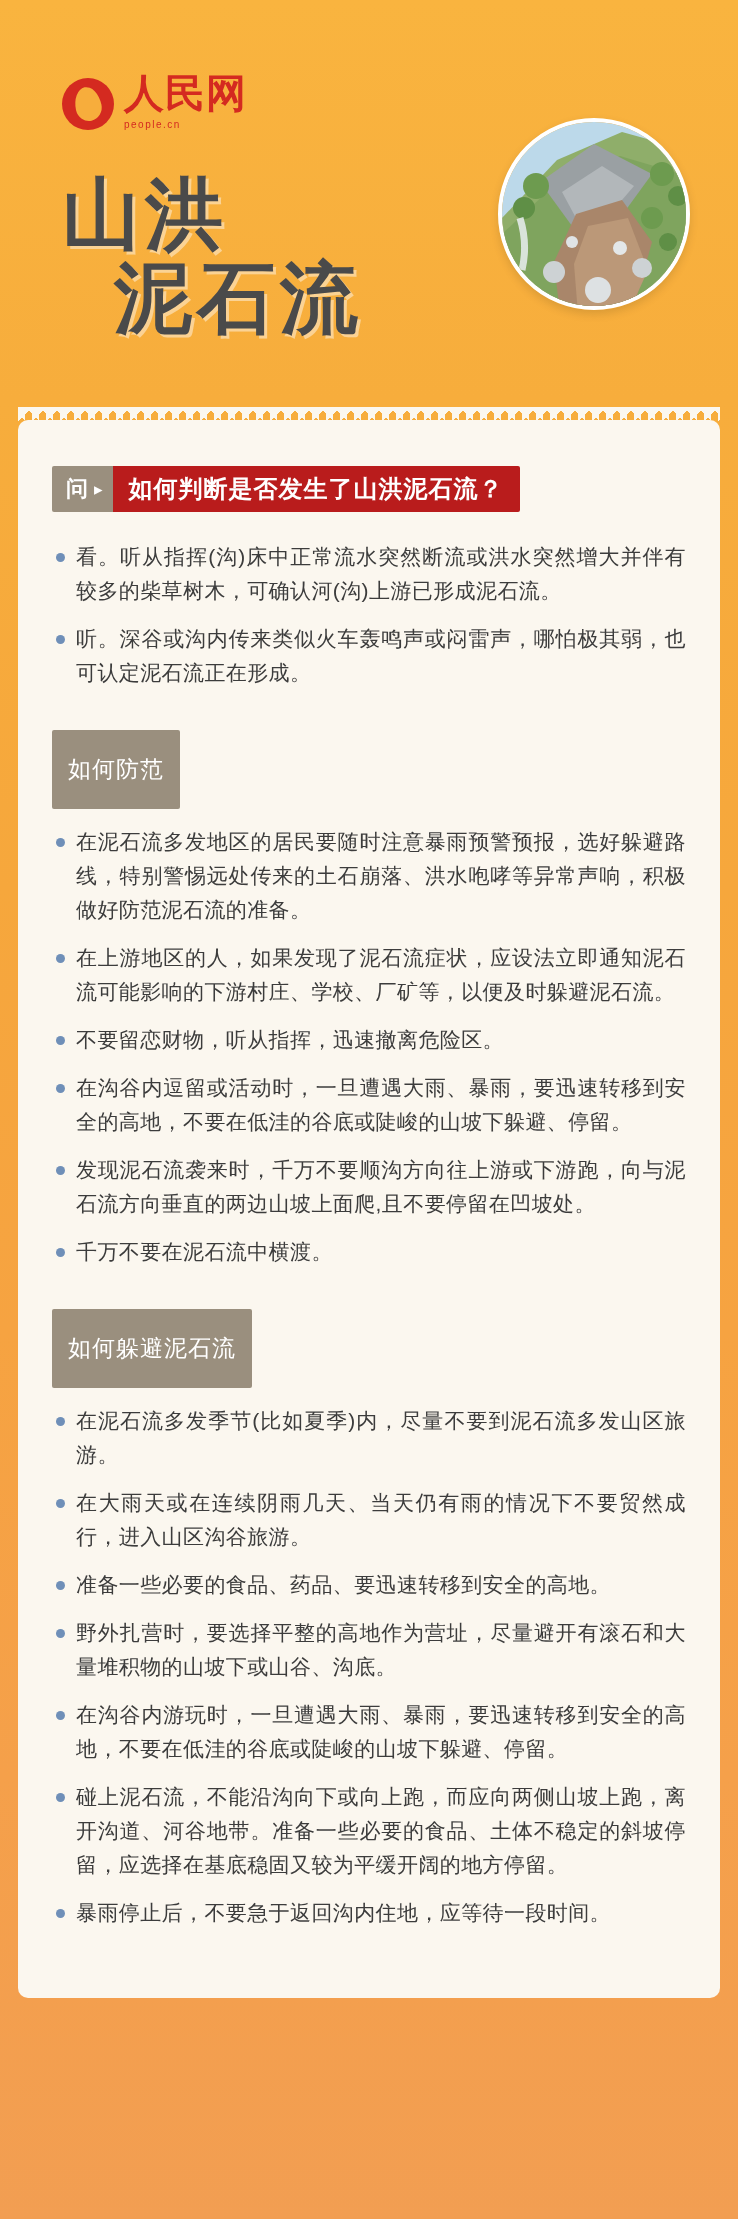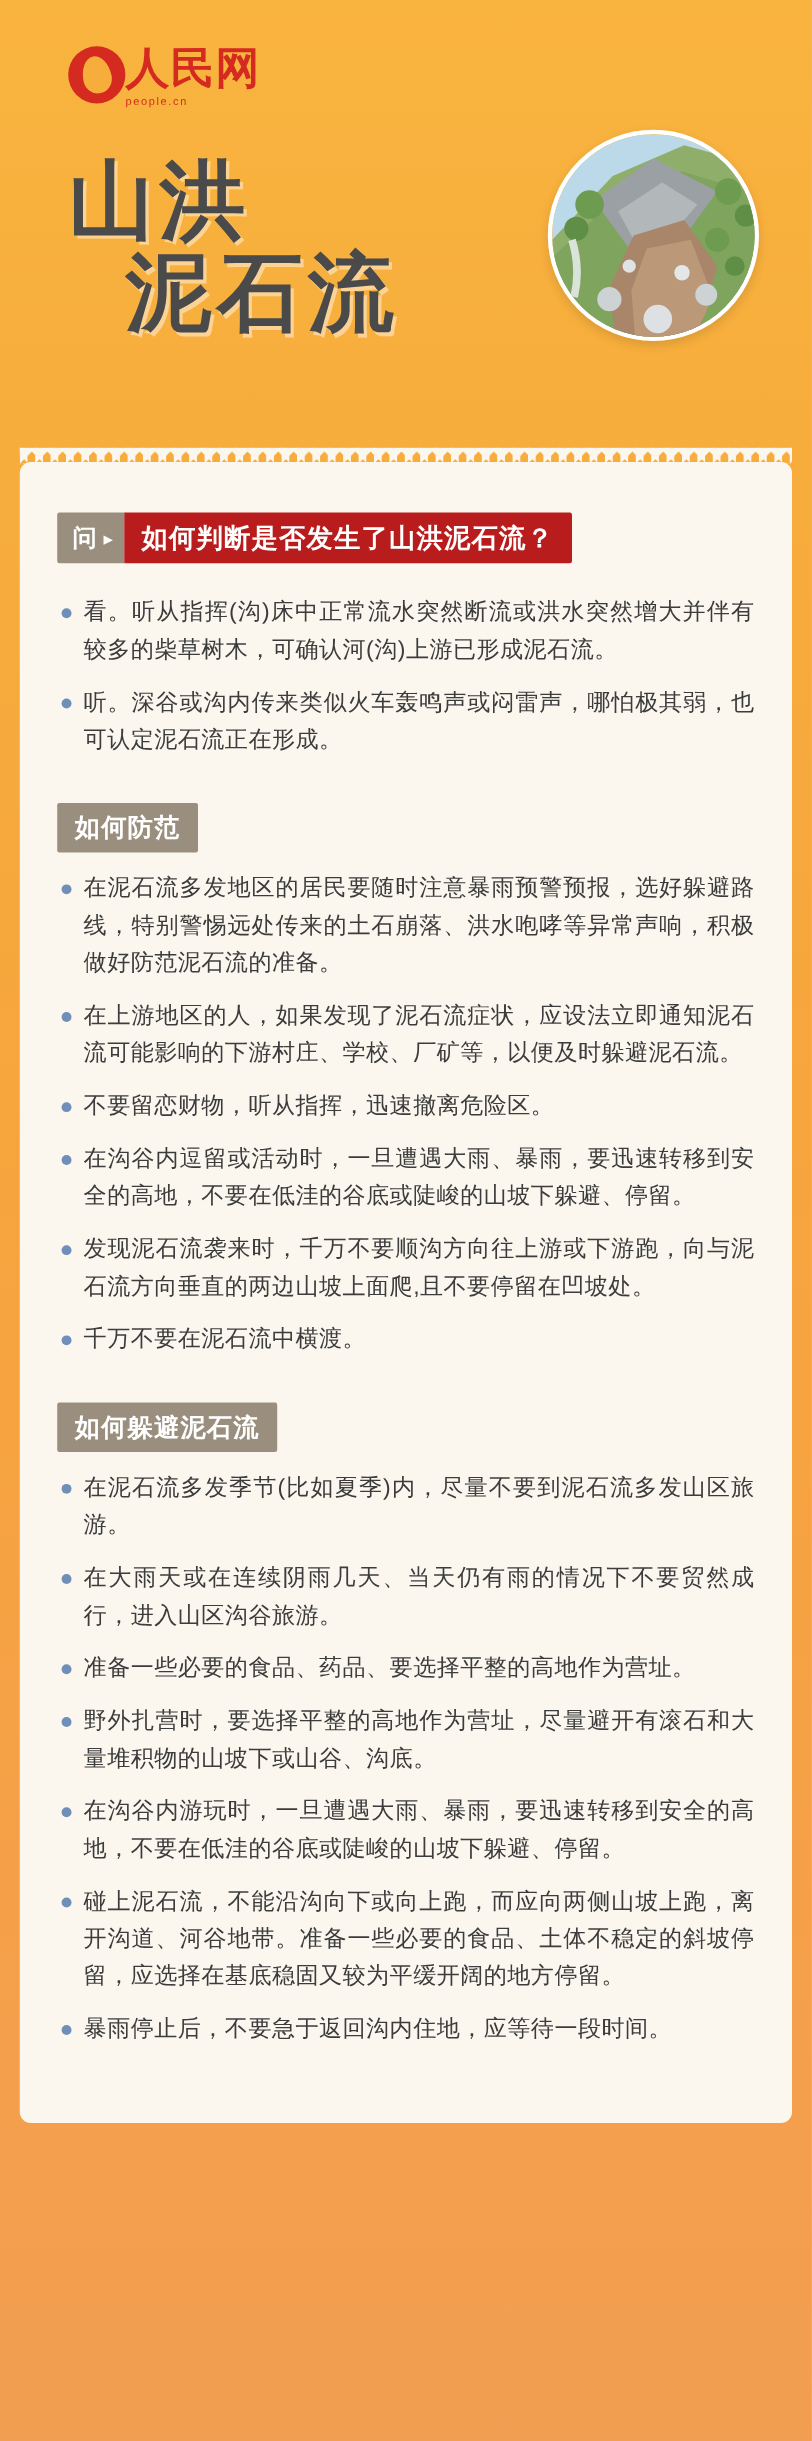--- a/index.html
+++ b/index.html
@@ -29,21 +29,23 @@
   }
 
   
   .header {
     padding: 42px 0 0 62px;
     position: relative;
     height: 420px;
   }
   .logo {
     display: flex;
-    align-items: flex-start;
+    align-items: flex-end;
+    gap: 10px;
+    margin-top: 32px;
   }
   .logo-mark {
     width: 52px; height: 52px;
     border-radius: 50%;
     background: #d42a20;
     position: relative;
     flex: none;
   }
   .logo-mark::after {
     content: "";
@@ -143,22 +145,22 @@
     align-items: center;
     border-radius: 0 2px 2px 0;
     font-family: Liberation Serif, serif;
   }
 
   .section-head {
     display: inline-block;
     background: #9a8f7e;
     color: #ffffff;
     font-size: 23px;
-    font-weight: bold;
-    padding: 7px 16px;
+    font-weight: normal;
+    padding: 24px 16px;
     letter-spacing: 1px;
     margin: 26px 0 16px 0;
     border-radius: 2px;
   }
 
   ul.bullets { list-style: none; }
   ul.bullets li {
     position: relative;
     padding-left: 24px;
     margin-bottom: 14px;
@@ -250,21 +252,21 @@
       <li>在沟谷内逗留或活动时，一旦遭遇大雨、暴雨，要迅速转移到安全的高地，不要在低洼的谷底或陡峻的山坡下躲避、停留。</li>
       <li>发现泥石流袭来时，千万不要顺沟方向往上游或下游跑，向与泥石流方向垂直的两边山坡上面爬,且不要停留在凹坡处。</li>
       <li>千万不要在泥石流中横渡。</li>
     </ul>
 
     
     <div class="section-head">如何躲避泥石流</div>
     <ul class="bullets">
       <li>在泥石流多发季节(比如夏季)内，尽量不要到泥石流多发山区旅游。</li>
       <li>在大雨天或在连续阴雨几天、当天仍有雨的情况下不要贸然成行，进入山区沟谷旅游。</li>
-      <li>准备一些必要的食品、药品、要选择平整的高地作为营址。</li>
+      <li>准备一些必要的食品、药品、要迅速转移到安全的高地。</li>
       <li>野外扎营时，要选择平整的高地作为营址，尽量避开有滚石和大量堆积物的山坡下或山谷、沟底。</li>
       <li>在沟谷内游玩时，一旦遭遇大雨、暴雨，要迅速转移到安全的高地，不要在低洼的谷底或陡峻的山坡下躲避、停留。</li>
       <li>碰上泥石流，不能沿沟向下或向上跑，而应向两侧山坡上跑，离开沟道、河谷地带。准备一些必要的食品、土体不稳定的斜坡停留，应选择在基底稳固又较为平缓开阔的地方停留。</li>
       <li>暴雨停止后，不要急于返回沟内住地，应等待一段时间。</li>
     </ul>
 
   </div>
 </div>
 
 </body></html>

